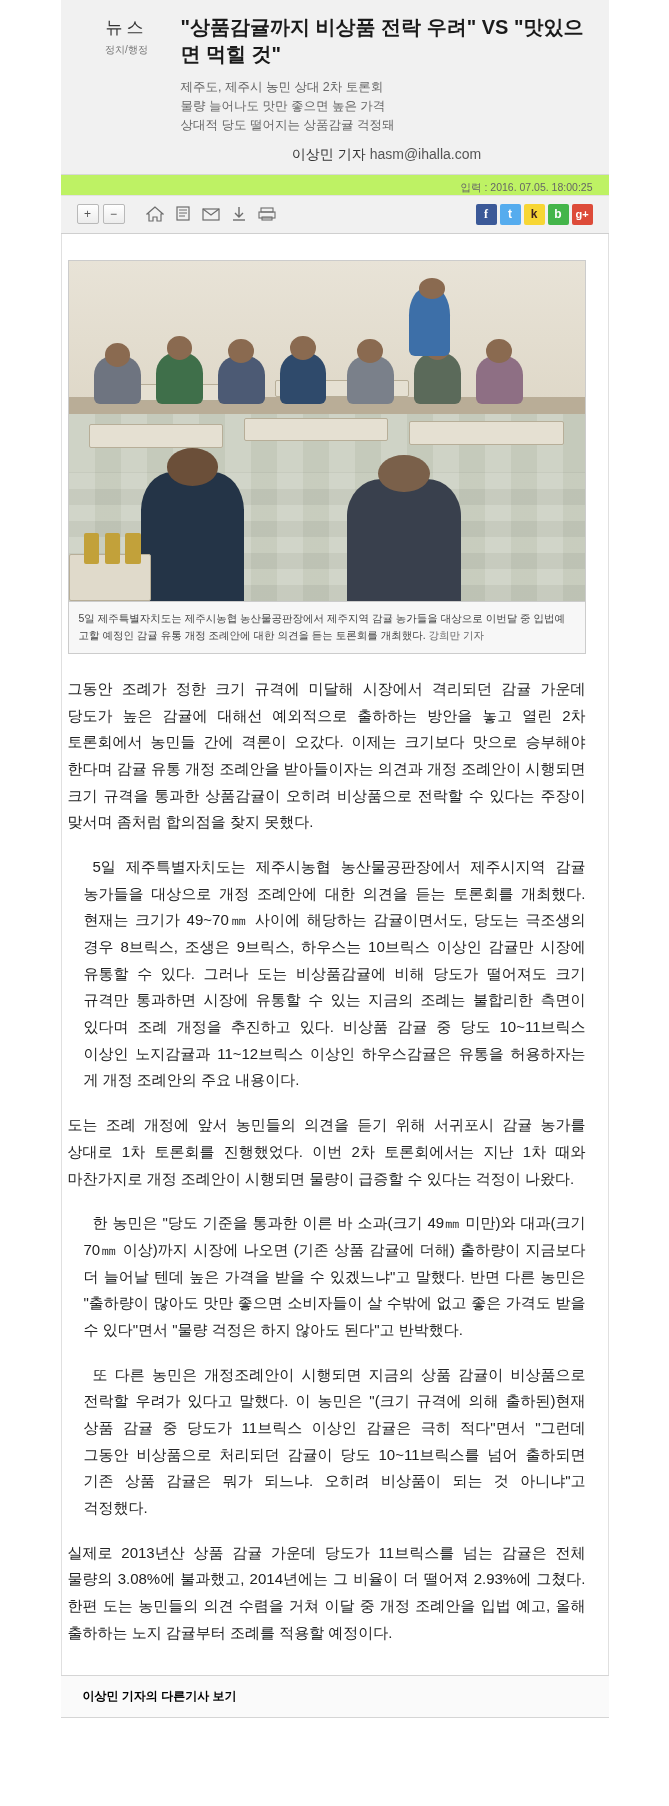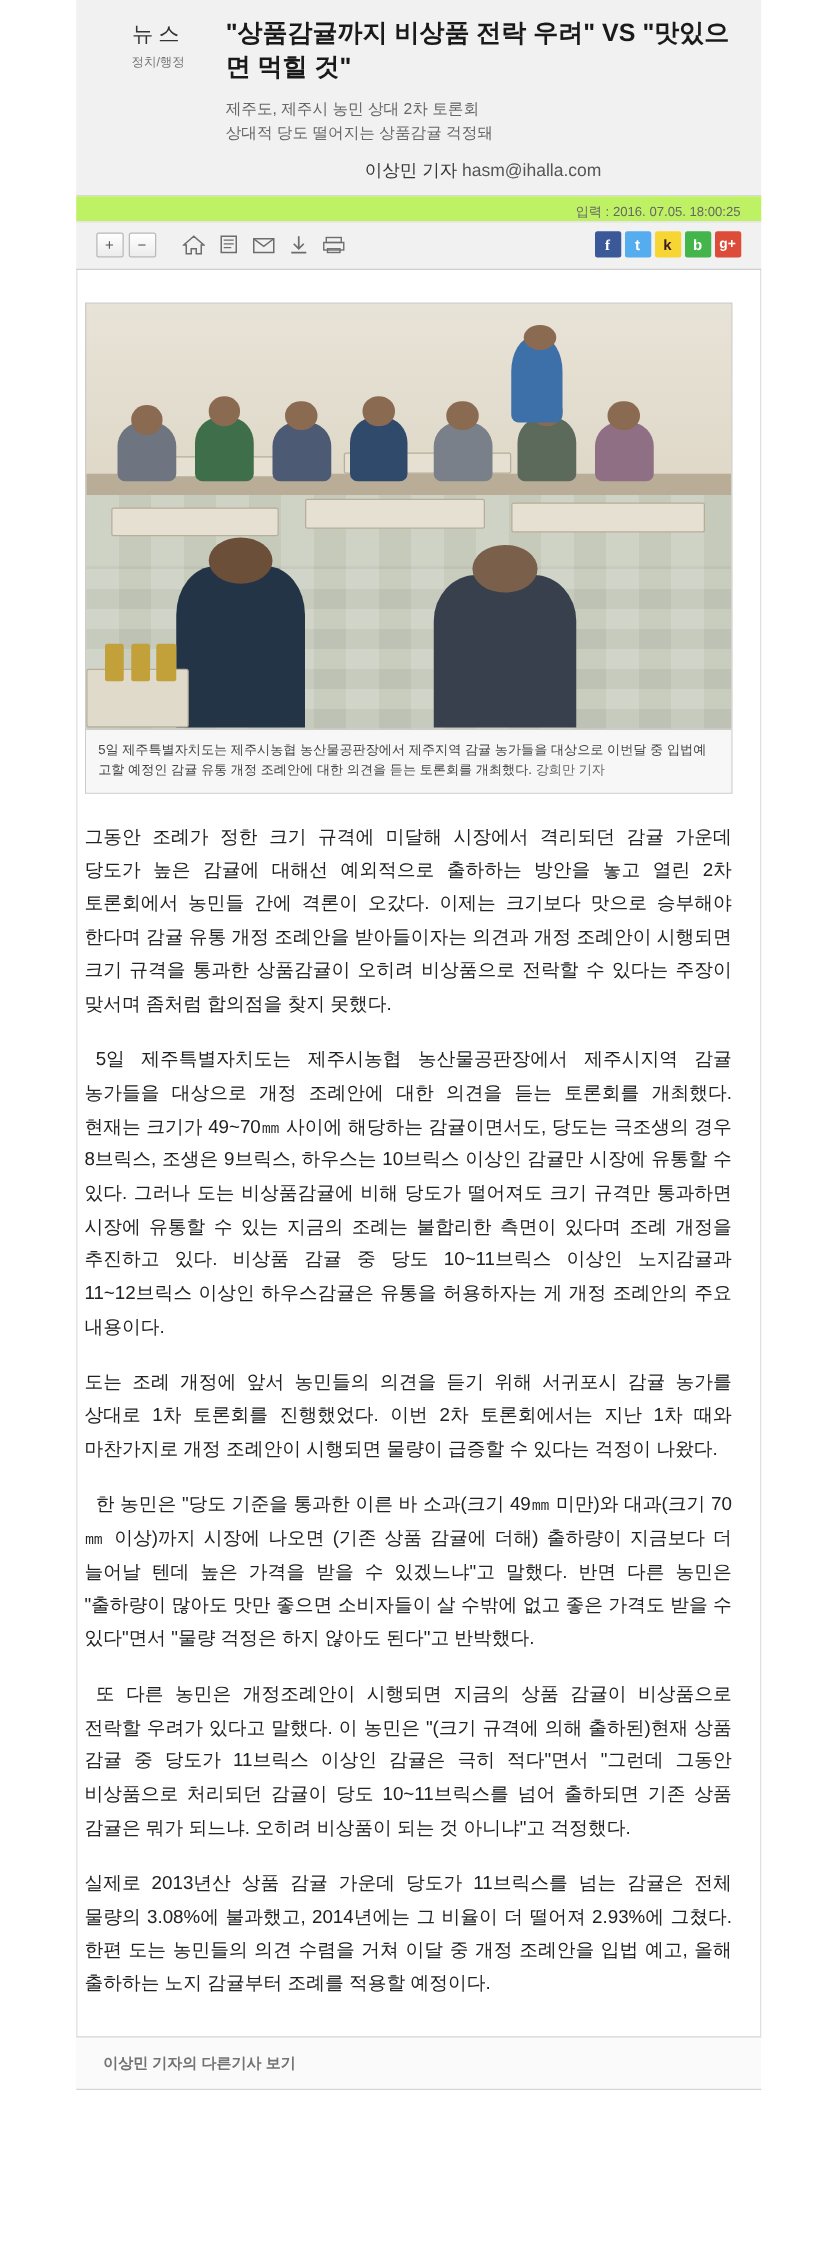--- a/index.html
+++ b/index.html
@@ -188,54 +188,55 @@
   .caption .credit { color: #666666; }
 
   p.para {
     font-size: 15px;
     line-height: 1.78;
     color: #222222;
     margin: 0 0 18px 0;
     text-align: justify;
     word-break: keep-all;
   }
-  p.para.indent { text-indent: 9px; }
+  p.para.indent { text-indent: 9px; margin-left: 16px; }
 
   .copyright {
     font-size: 12px;
     color: #8c8c8c;
     border-top: 1px solid #e3e3e3;
     margin-top: 14px;
     padding: 16px 0 14px 0;
   }
 
   .footer-bar {
     border-top: 1px solid #d5d5d5;
     border-bottom: 1px solid #d5d5d5;
     background: #fafafa;
     padding: 12px 22px;
     font-size: 12px;
-    color: #737373;
+    color: #000000;
     font-weight: bold;
   }
 </style>
 </head>
 <body>
 
 <div class="page">
 
   <div class="header">
     <div class="header-left">
       <div class="brand-main">뉴스</div>
       <div class="brand-sub">정치/행정</div>
     </div>
     <div class="header-right">
       <h1 class="headline">"상품감귤까지 비상품 전락 우려" VS "맛있으면 먹힐 것"</h1>
       <div class="subheads">
         <div class="subhead">제주도, 제주시 농민 상대 2차 토론회</div>
+        <div class="subhead">물량 늘어나도 맛만 좋으면 높은 가격</div>
         <div class="subhead">상대적 당도 떨어지는 상품감귤 걱정돼</div>
       </div>
       <div class="byline">
         <span class="reporter">이상민 기자</span>
         <span class="email">hasm@ihalla.com</span>
       </div>
     </div>
   </div>
   <div class="pubdate-row">입력 : 2016. 07.05. 18:00:25</div>
 

